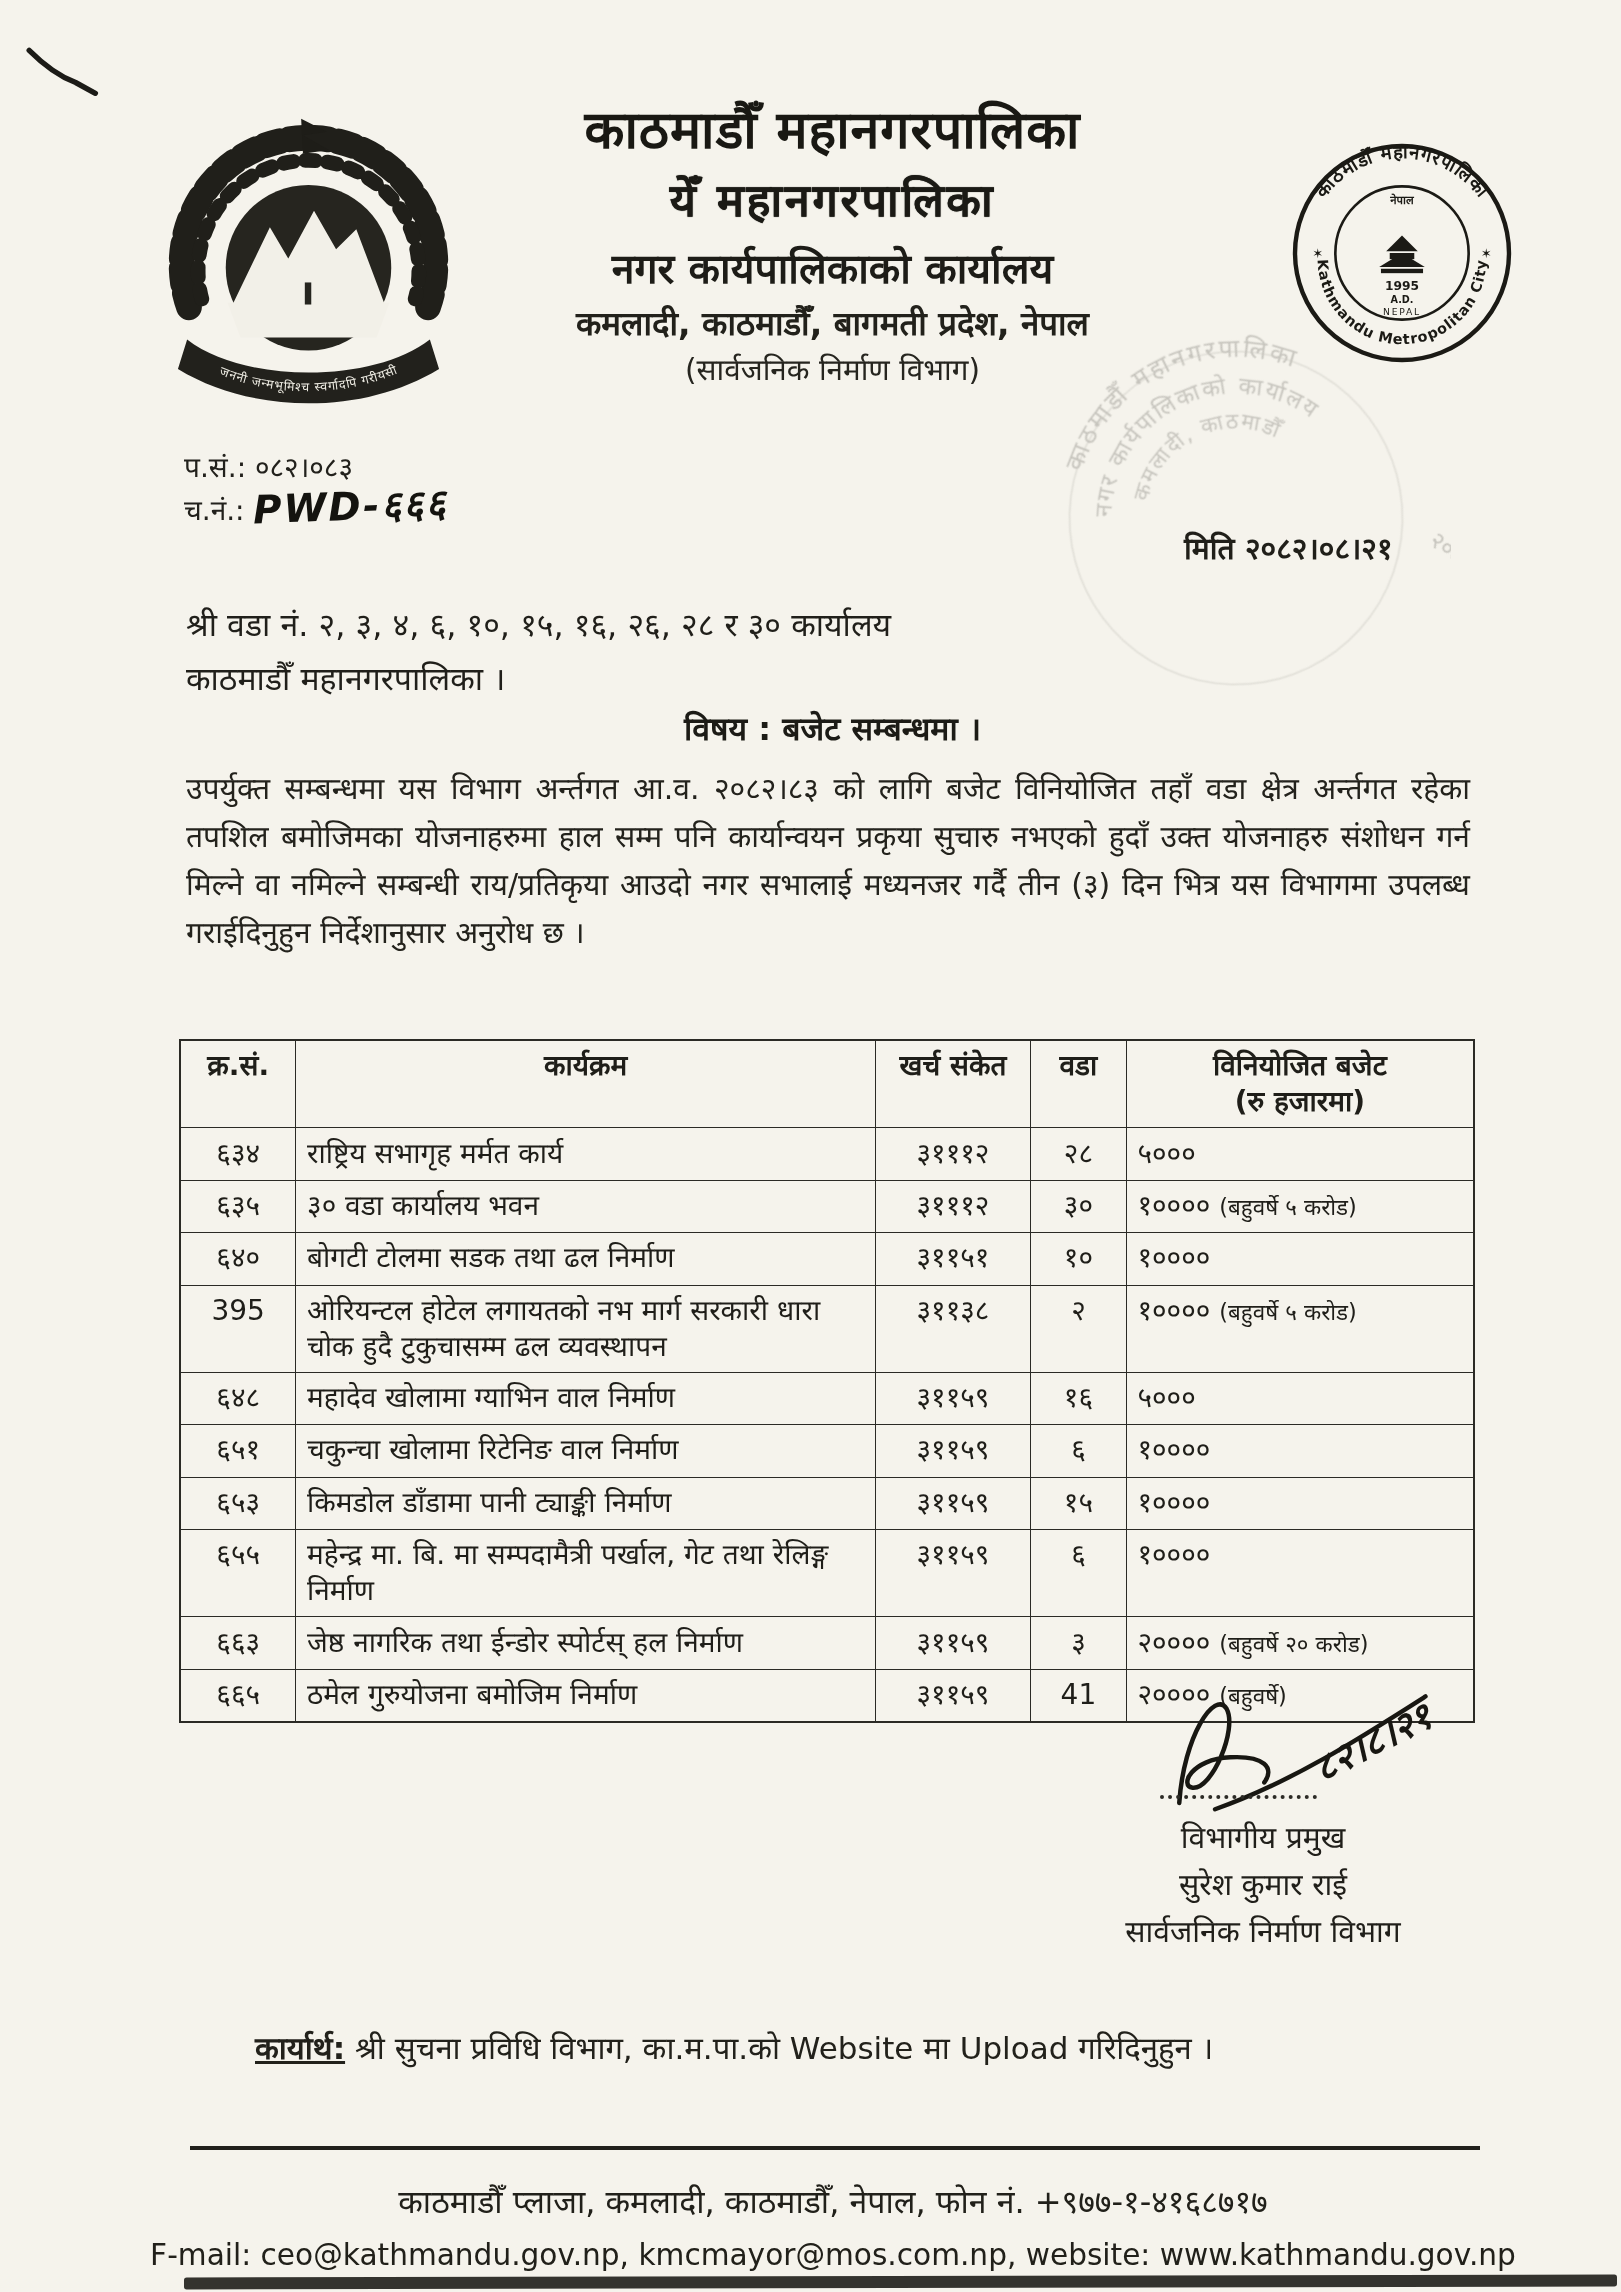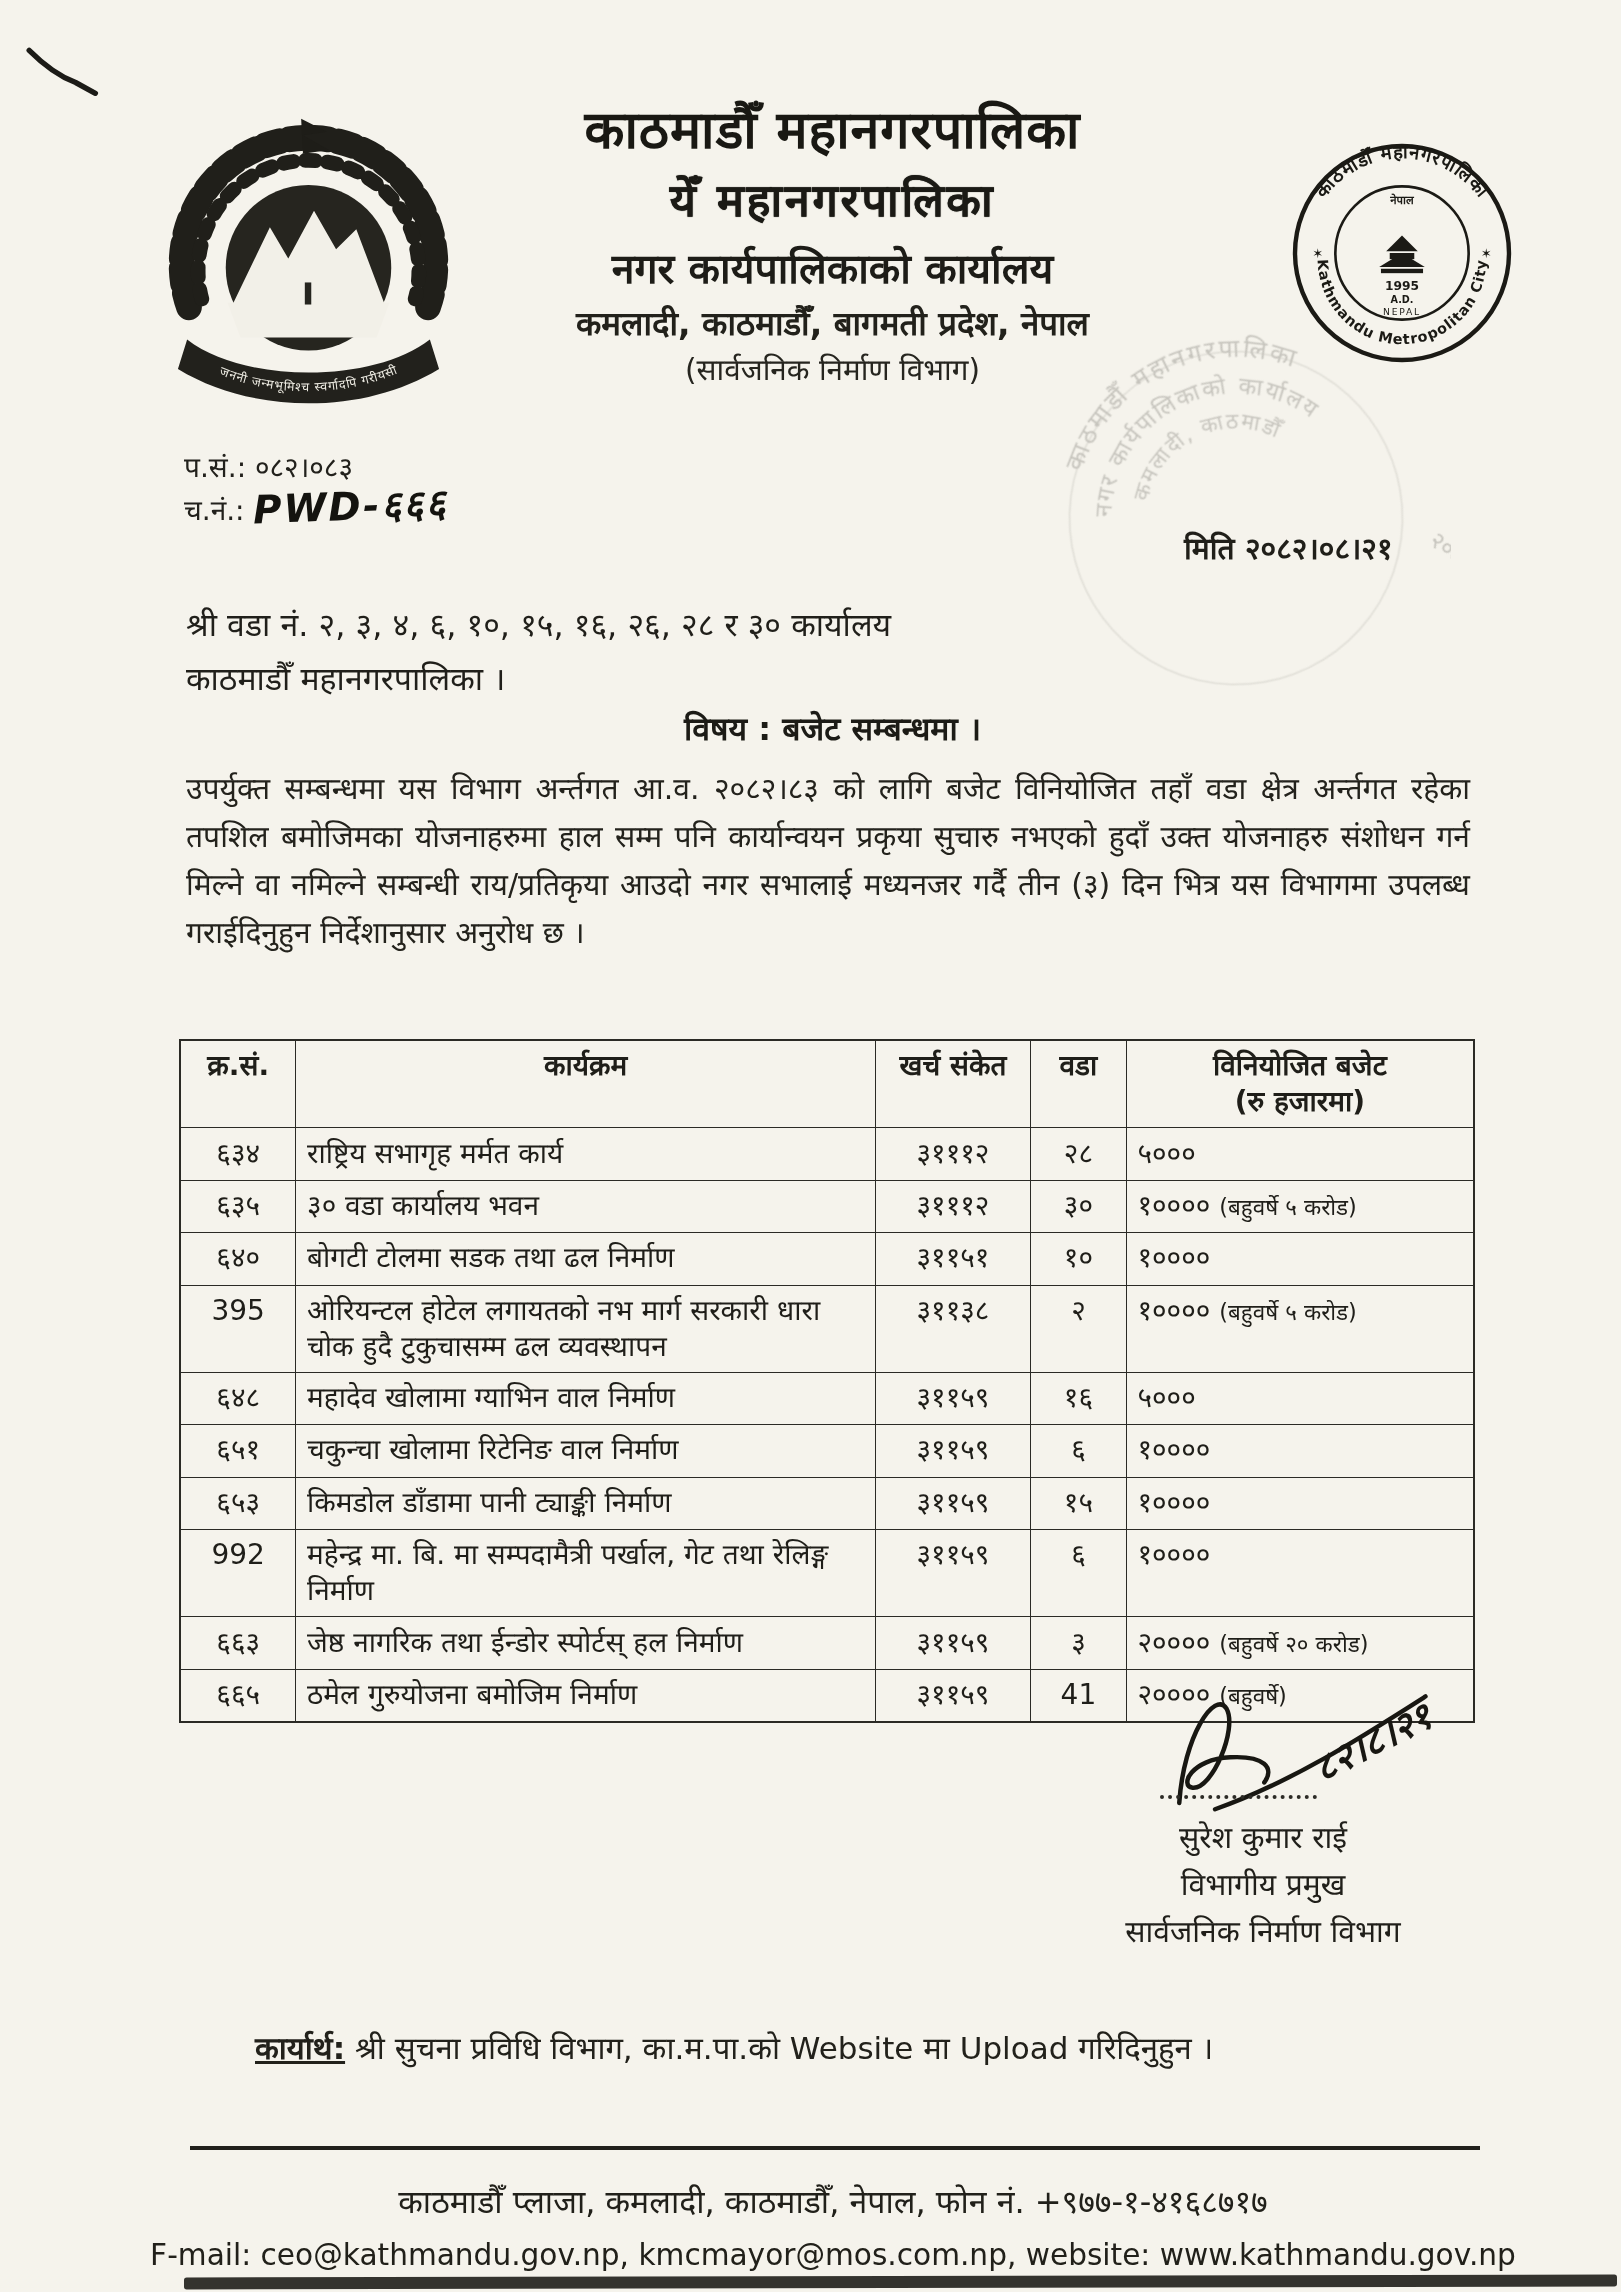--- a/index.html
+++ b/index.html
@@ -219,21 +219,21 @@
         <td><span>१००००</span><span class="budget-note"></span></td>
       </tr>
       <tr>
         <td class="cell-c">६५३</td>
         <td>किमडोल डाँडामा पानी ट्याङ्की निर्माण</td>
         <td class="cell-c">३११५९</td>
         <td class="cell-c">१५</td>
         <td><span>१००००</span><span class="budget-note"></span></td>
       </tr>
       <tr>
-        <td class="cell-c">992</td>
+        <td class="cell-c">६५५</td>
         <td>महेन्द्र मा. बि. मा सम्पदामैत्री पर्खाल, गेट तथा रेलिङ्ग निर्माण</td>
         <td class="cell-c">३११५९</td>
         <td class="cell-c">६</td>
         <td><span>१००००</span><span class="budget-note"></span></td>
       </tr>
       <tr>
         <td class="cell-c">६६३</td>
         <td>जेष्ठ नागरिक तथा ईन्डोर स्पोर्टस् हल निर्माण</td>
         <td class="cell-c">३११५९</td>
         <td class="cell-c">३</td>
@@ -250,22 +250,22 @@
   </table>
 
   <svg class="abs sig-scribble" width="385" height="139" viewBox="0 0 430 155">
     <path d="M55,135 C60,60 95,8 108,30 C120,52 92,120 70,118 C55,116 68,86 112,84 C150,82 162,96 150,112" stroke="#181712" stroke-width="5" fill="none" stroke-linecap="round"></path>
     <path d="M95,142 C180,112 258,62 330,16" stroke="#181712" stroke-width="5" fill="none" stroke-linecap="round"></path>
     <text x="215" y="112" transform="rotate(-27 215 112)" font-size="42" font-weight="700" font-style="italic" fill="#181712">८२।८।२१</text>
   </svg>
   <div class="abs sig-dotline"></div>
 
   <div class="abs sig-block">
+    <div>विभागीय प्रमुख</div>
     <div>सुरेश कुमार राई</div>
-    <div>विभागीय प्रमुख</div>
     <div>सार्वजनिक निर्माण विभाग</div>
   </div>
 
   <div class="abs action">
     <span class="action-label">कार्यार्थ:</span><span> श्री सुचना प्रविधि विभाग, का.म.पा.को Website मा Upload गरिदिनुहुन ।</span>
   </div>
 
   <div class="abs footer-rule"></div>
   <div class="abs footer">
     <div class="footer-l1">काठमाडौँ प्लाजा, कमलादी, काठमाडौँ, नेपाल, फोन नं. +९७७-१-४१६८७१७</div>

